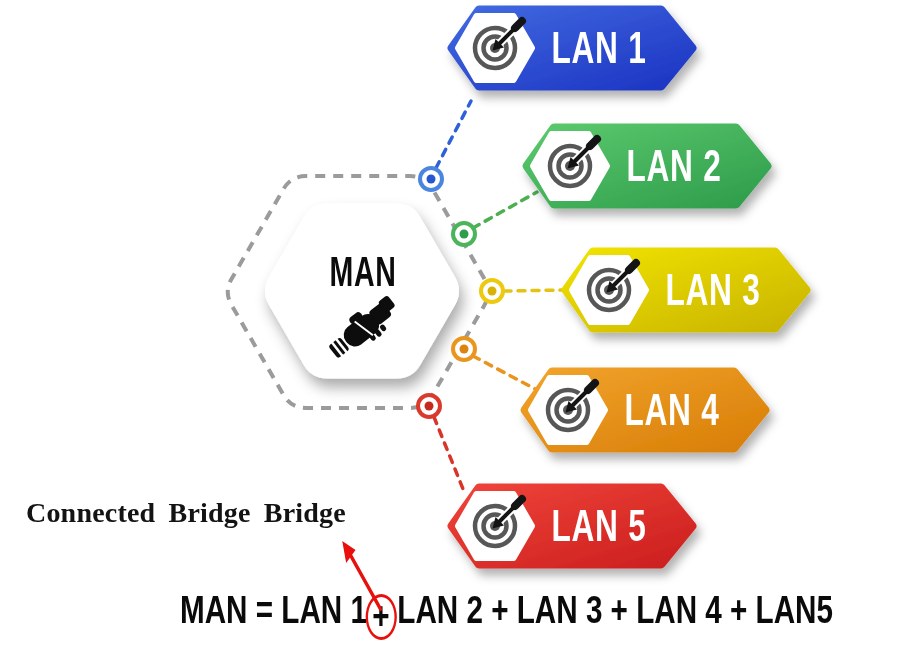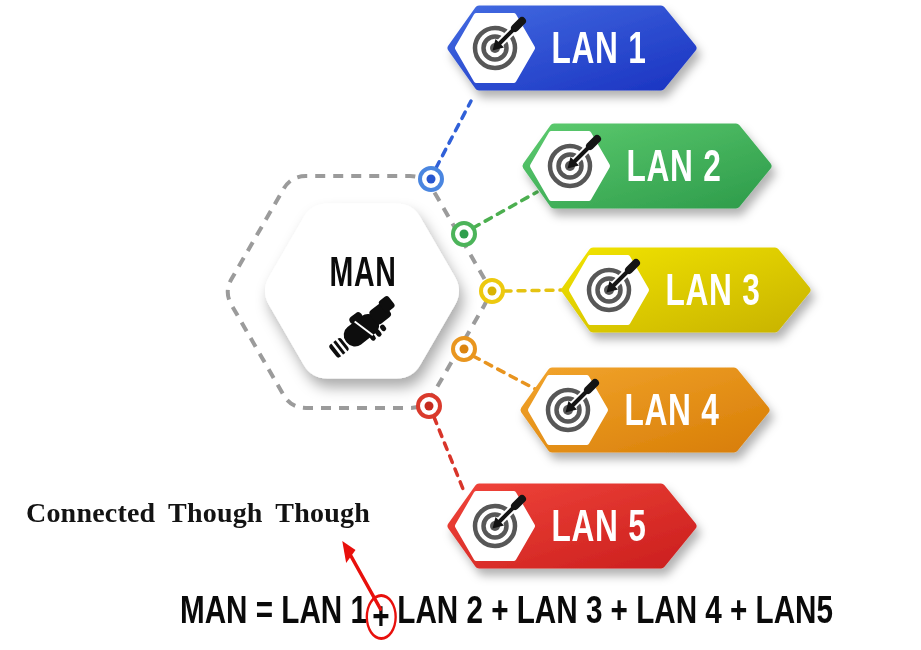--- a/index.html
+++ b/index.html
@@ -148,21 +148,21 @@
     <circle r="11" fill="none" stroke-width="4" stroke="#E9961F"></circle>
     <circle r="4.5" fill="#DB8410"></circle>
   </g>
   <g transform="translate(429,406)">
     <circle r="9.5" fill="#ffffff"></circle>
     <circle r="11" fill="none" stroke-width="4" stroke="#DA3A2C"></circle>
     <circle r="4.5" fill="#C52A1E"></circle>
   </g>
 </svg>
 
-<div id="caption">Connected Though Though</div>
+<div id="caption">Connected Bridge Bridge</div>
 
 <div id="formula">
   <span>MAN = LAN 1</span><span class="circled">
     <span>+</span>
     <svg class="arrow-wrap" viewBox="0 0 80 76">
       <line x1="66" y1="72" x2="26" y2="16" stroke-width="4" stroke-linecap="round" stroke="#E8100C"></line>
       <polygon points="17,4 34,13 22,26" fill="#E8100C"></polygon>
     </svg>
   </span><span style="margin-left:3px">LAN 2 + LAN 3 + LAN 4 + LAN5</span>
 </div>

